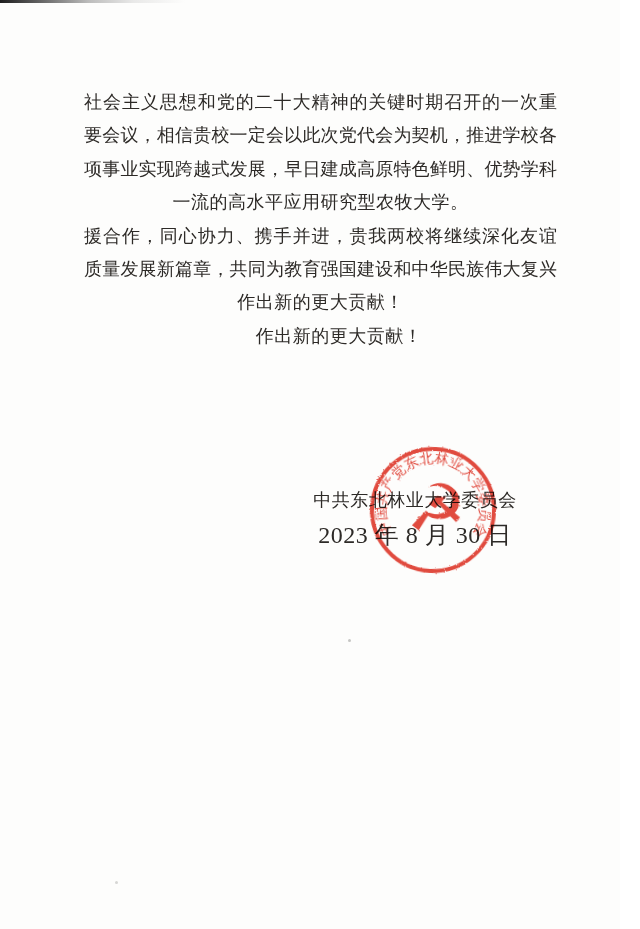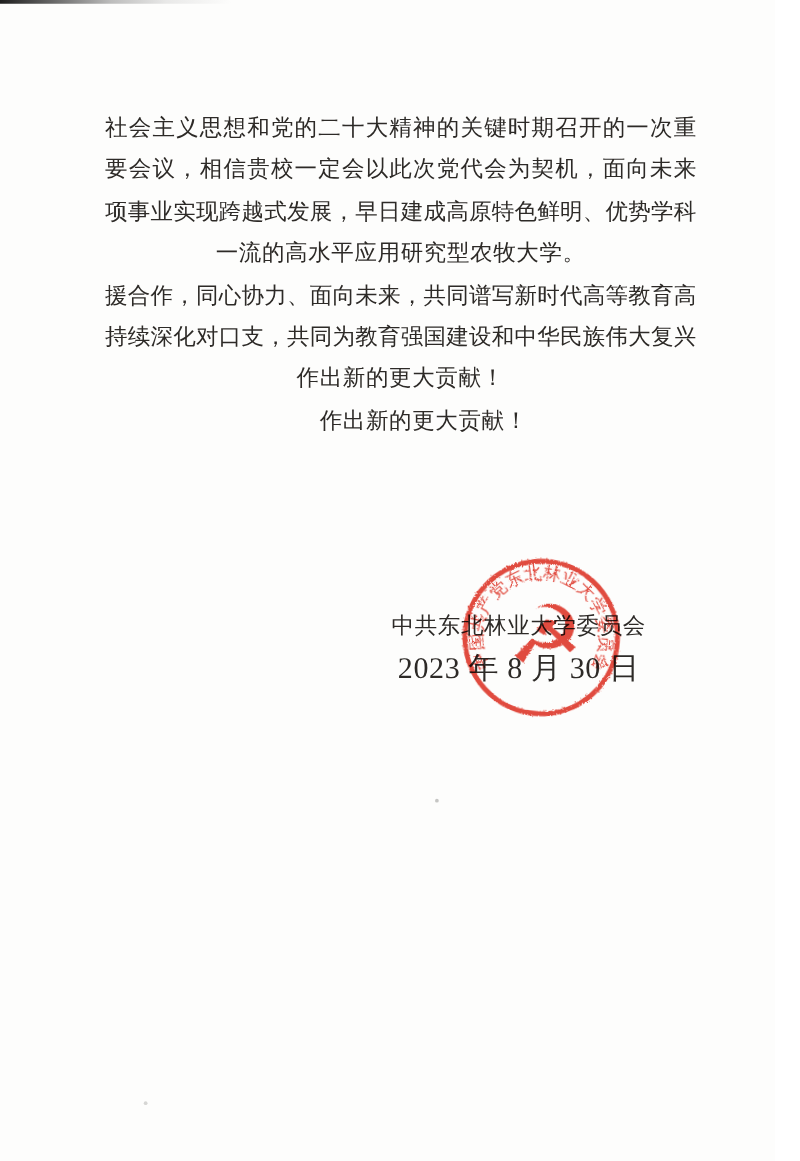--- a/index.html
+++ b/index.html
@@ -117,25 +117,25 @@
 </style>
 </head>
 <body>
 
 <div class="page">
 
   <div class="scan-strip"></div>
 
   <div class="content" id="paragraphs">
       <div class="line fill">社会主义思想和党的二十大精神的关键时期召开的一次重</div>
-      <div class="line fill">要会议，相信贵校一定会以此次党代会为契机，面向未来</div>
+      <div class="line fill">要会议，相信贵校一定会以此次党代会为契机，推进学校各</div>
       <div class="line fill">项事业实现跨越式发展，早日建成高原特色鲜明、优势学科</div>
       <div class="line last">一流的高水平应用研究型农牧大学。</div>
-      <div class="line fill">援合作，同心协力、面向未来，共同谱写新时代高等教育高</div>
-      <div class="line fill">持续深化对口支，共同为教育强国建设和中华民族伟大复兴</div>
+      <div class="line fill">援合作，同心协力、携手并进，贵我两校将继续深化友谊</div>
+      <div class="line fill">质量发展新篇章，共同为教育强国建设和中华民族伟大复兴</div>
       <div class="line last">作出新的更大贡献！</div>
       <div class="line last indent">作出新的更大贡献！</div>
     </div>
 
   <div class="sign-block">
     <div class="sig">中共东北林业大学委员会</div>
     <div class="date">2023 年 8 月 30 日</div>
   </div>
 
   <svg class="seal" viewBox="0 0 160 160" xmlns="http://www.w3.org/2000/svg">

